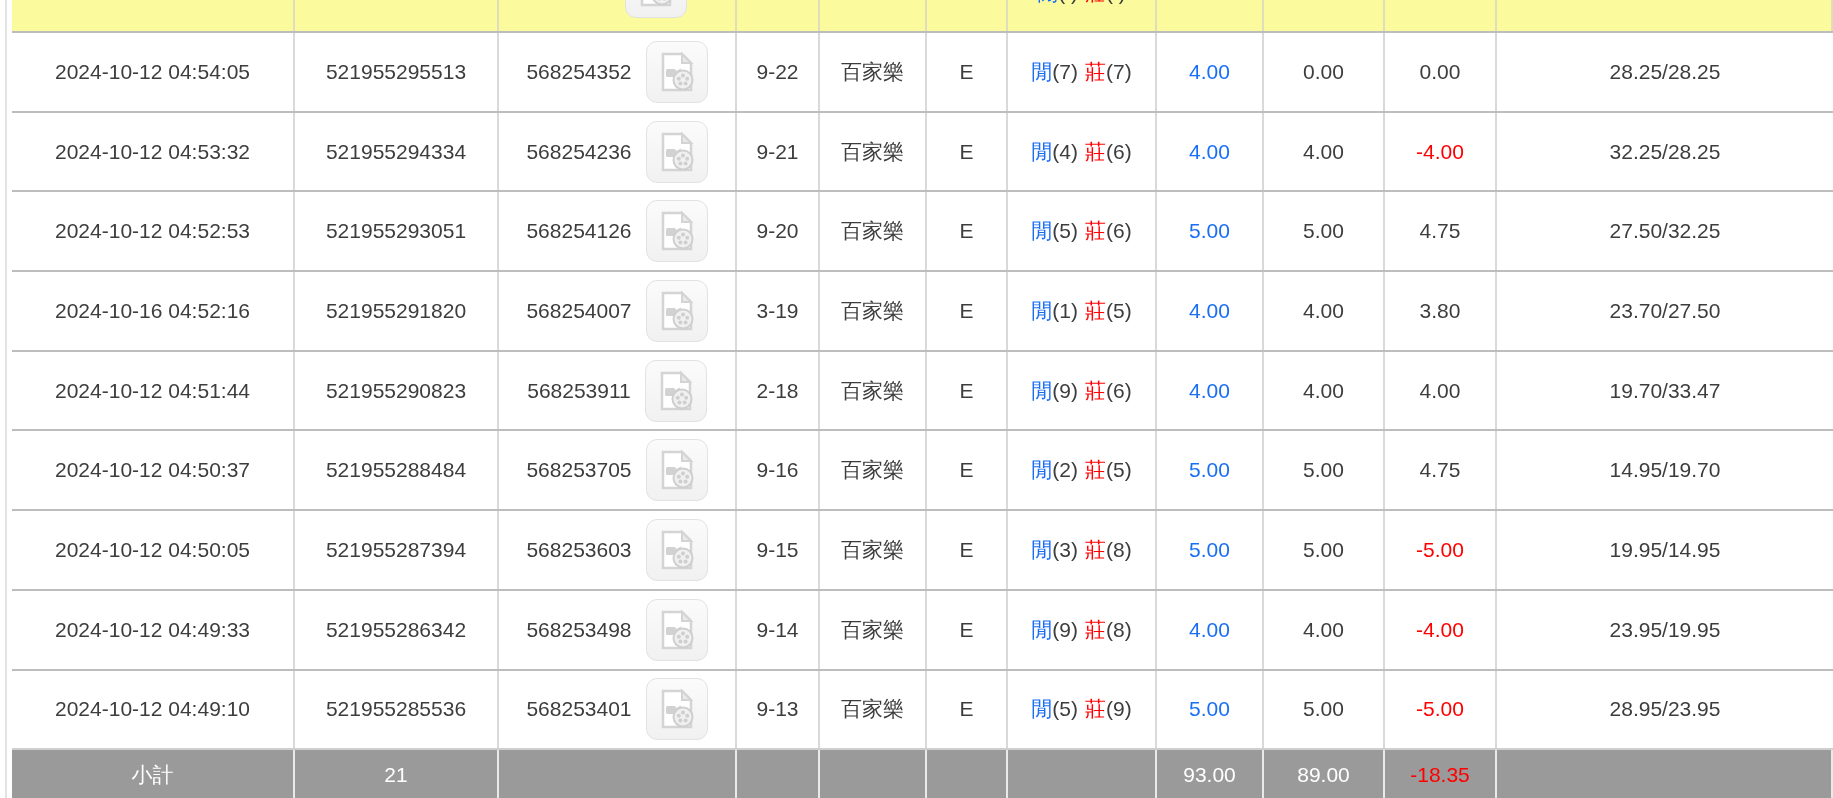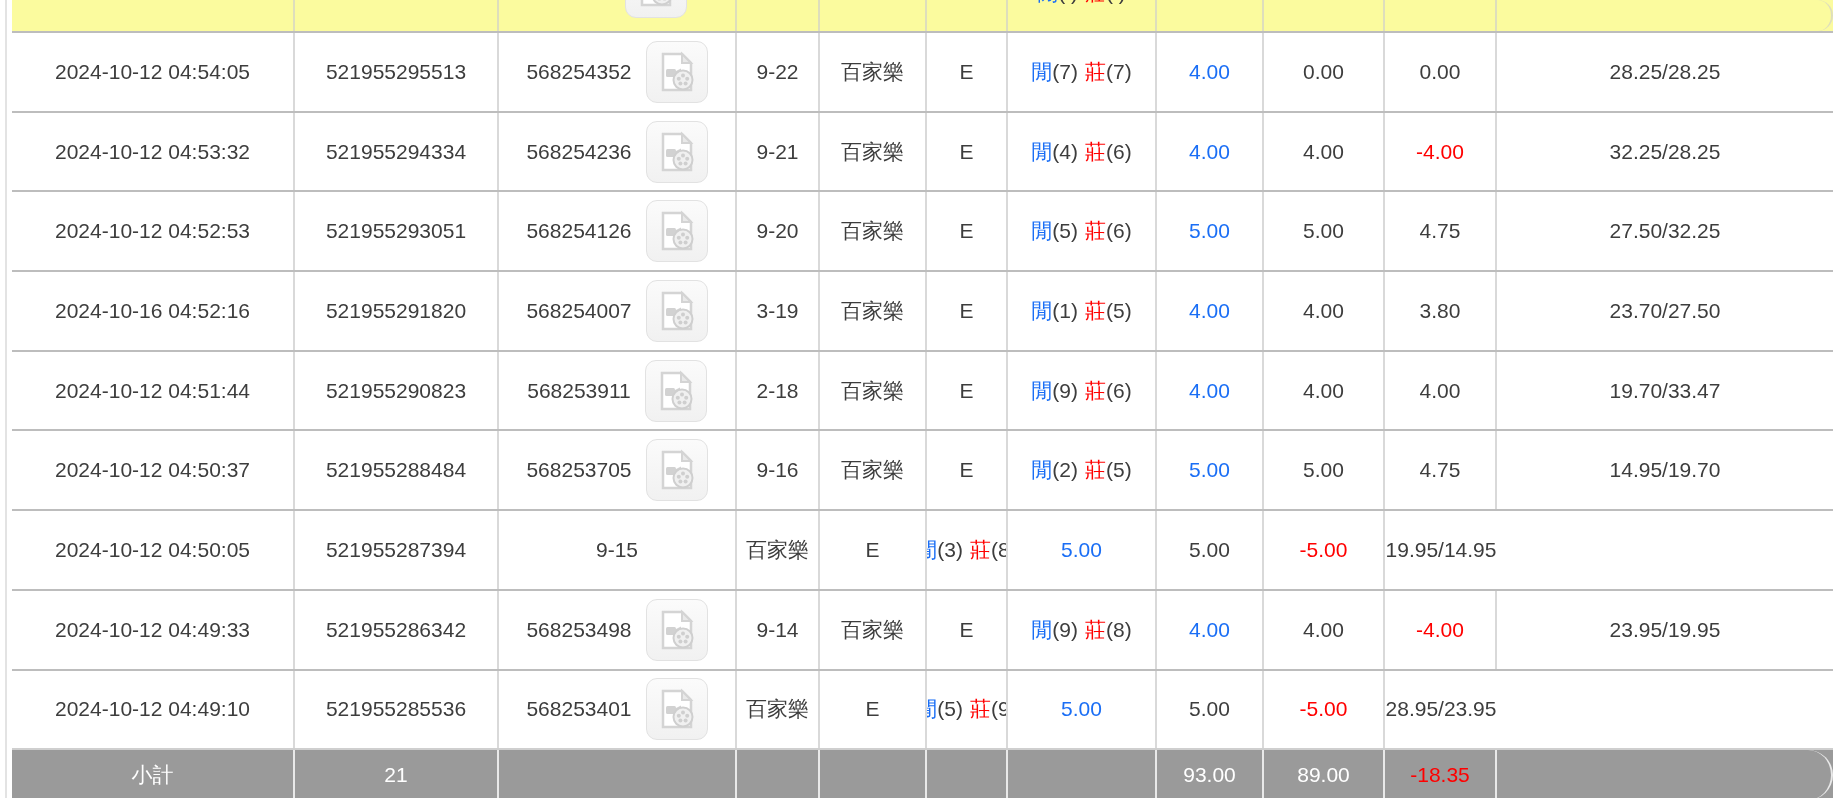--- a/index.html
+++ b/index.html
@@ -25,21 +25,21 @@
   .row.partial { height:31px; background:var(--yellow,#fbfb9e); }
   .row.data    { height:79.7px; border-top:2px solid #bdbdbd;text-align:right; }
   .row.subtotal{ height:52px; border-top:2px solid #cfcfcf; background:var(--gray,#9a9a9a); color:#ffffff; }
 
   .cell {
     position:relative; overflow:hidden;
     display:flex; align-items:center; justify-content:center;
     border-right:2px solid #d9d9d9;
     white-space:nowrap;
   }
-  .cell:last-child { border-right:none;border-radius:30px; }
+  .cell:last-child { border-right:none; }
   .row.subtotal .cell { border-right:2px solid #e9e9e9; }
 
   .blue { color:var(--blue,#1a6ef5); }
   .red  { color:var(--red,#ff0000); }
   .banker-label { margin-left:7px; }
 
   .round-content { display:flex; align-items:center; gap:14px; }
 
   .video-btn {
     width:62px; height:62px; padding:0; cursor:pointer;
@@ -419,20 +419,39 @@
       </div>
     </div>
     <div class="row data">
       <div class="cell">
         <span>2024-10-12 04:50:05</span>
       </div>
       <div class="cell">
         <span>521955287394</span>
       </div>
       <div class="cell">
+        <div class="round-content">
+          <span>568253603</span>
+          <button class="video-btn">
+            <svg width="40" height="42" viewBox="0 0 40 42">
+              <path d="M6 3 H25 L34 12 V39 H6 Z" fill="#ffffff" stroke="#d4d4d4" stroke-width="2.5"></path>
+              <path d="M25 3 L25 12 L34 12 Z" fill="#e9e9e9" stroke="#d4d4d4" stroke-width="2"></path>
+              <rect x="9" y="18" width="10" height="8" rx="1.5" fill="#d2d2d2"></rect>
+              <path d="M19 20 L24 17.5 V26.5 L19 24 Z" fill="#d2d2d2"></path>
+              <circle cx="26" cy="29" r="9.5" fill="#f0f0f0" stroke="#cfcfcf" stroke-width="2"></circle>
+              <circle cx="26" cy="24.5" r="2" fill="#cfcfcf"></circle>
+              <circle cx="21.8" cy="27.8" r="2" fill="#cfcfcf"></circle>
+              <circle cx="23.4" cy="32.6" r="2" fill="#cfcfcf"></circle>
+              <circle cx="28.6" cy="32.6" r="2" fill="#cfcfcf"></circle>
+              <circle cx="30.2" cy="27.8" r="2" fill="#cfcfcf"></circle>
+            </svg>
+          </button>
+        </div>
+      </div>
+      <div class="cell">
         <span>9-15</span>
       </div>
       <div class="cell">
         <span>百家樂</span>
       </div>
       <div class="cell">
         <span>E</span>
       </div>
       <div class="cell">
         <span class="blue">閒</span>
@@ -525,20 +544,23 @@
               <path d="M19 20 L24 17.5 V26.5 L19 24 Z" fill="#d2d2d2"></path>
               <circle cx="26" cy="29" r="9.5" fill="#f0f0f0" stroke="#cfcfcf" stroke-width="2"></circle>
               <circle cx="26" cy="24.5" r="2" fill="#cfcfcf"></circle>
               <circle cx="21.8" cy="27.8" r="2" fill="#cfcfcf"></circle>
               <circle cx="23.4" cy="32.6" r="2" fill="#cfcfcf"></circle>
               <circle cx="28.6" cy="32.6" r="2" fill="#cfcfcf"></circle>
               <circle cx="30.2" cy="27.8" r="2" fill="#cfcfcf"></circle>
             </svg>
           </button>
         </div>
+      </div>
+      <div class="cell">
+        <span>9-13</span>
       </div>
       <div class="cell">
         <span>百家樂</span>
       </div>
       <div class="cell">
         <span>E</span>
       </div>
       <div class="cell">
         <span class="blue">閒</span>
         <span>(5)</span>

